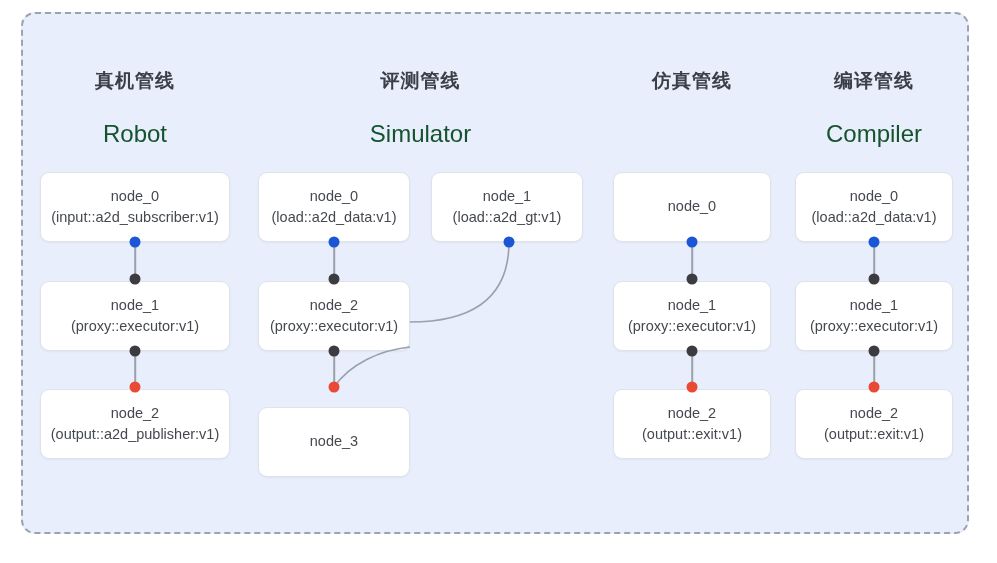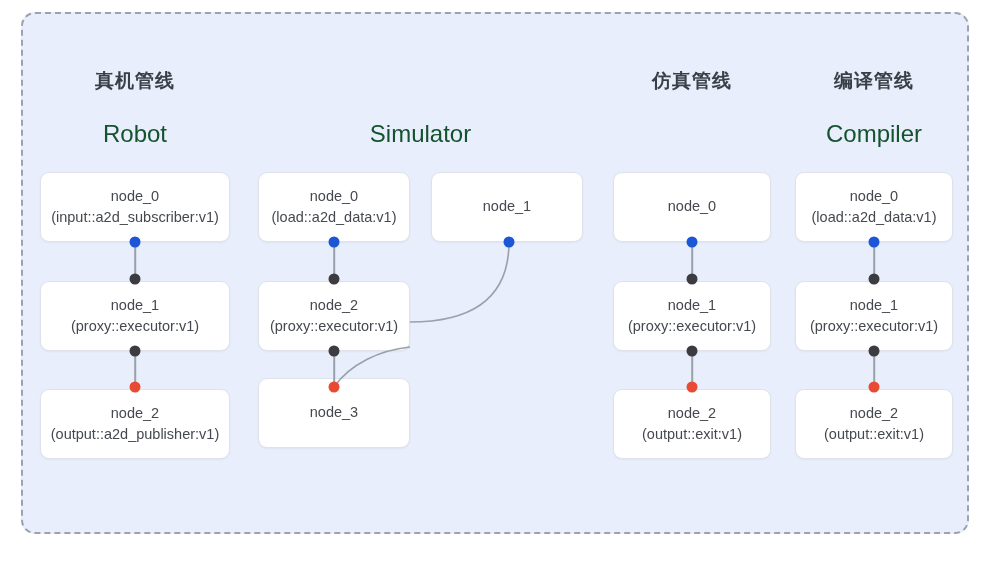--- a/index.html
+++ b/index.html
@@ -152,38 +152,40 @@
     <div class="node-type">(output::a2d_publisher:v1)</div>
   </div>
   <div class="edge-line" style="left:135px; top:242px; height:39px;"></div>
   <div class="edge-line" style="left:135px; top:351px; height:38px;"></div>
   <div class="port port-blue" style="left:135px; top:242px;"></div>
   <div class="port port-dark" style="left:135px; top:279px;"></div>
   <div class="port port-dark" style="left:135px; top:351px;"></div>
   <div class="port port-red" style="left:135px; top:387px;"></div>
 
   <div class="column" style="left:258px; width:325px;">
+    <div class="col-title">评测管线</div>
     <div class="col-subtitle">Simulator</div>
   </div>
 
   <div class="node" style="left:258px; top:172px; width:152px; height:70px;">
     <div class="node-name">node_0</div>
     <div class="node-type">(load::a2d_data:v1)</div>
   </div>
 
   <div class="node" style="left:431px; top:172px; width:152px; height:70px;">
     <div class="node-name">node_1</div>
+    <div class="node-type">(load::a2d_gt:v1)</div>
   </div>
 
   <div class="node" style="left:258px; top:281px; width:152px; height:70px;">
     <div class="node-name">node_2</div>
     <div class="node-type">(proxy::executor:v1)</div>
   </div>
 
-  <div class="node" style="left:258px; top:378px; width:152px; height:70px;">
+  <div class="node" style="left:258px; top:407px; width:152px; height:70px;">
     <div class="node-name">node_3</div>
   </div>
   <div class="edge-line" style="left:334px; top:242px; height:39px;"></div>
   <div class="edge-line" style="left:334px; top:351px; height:38px;"></div>
 
   <svg class="edges">
     <path d="M 509,242 C 509,300 470,322 410,322"></path>
     <path d="M 410,347 C 380,350 350,364 334,387"></path>
   </svg>
 

